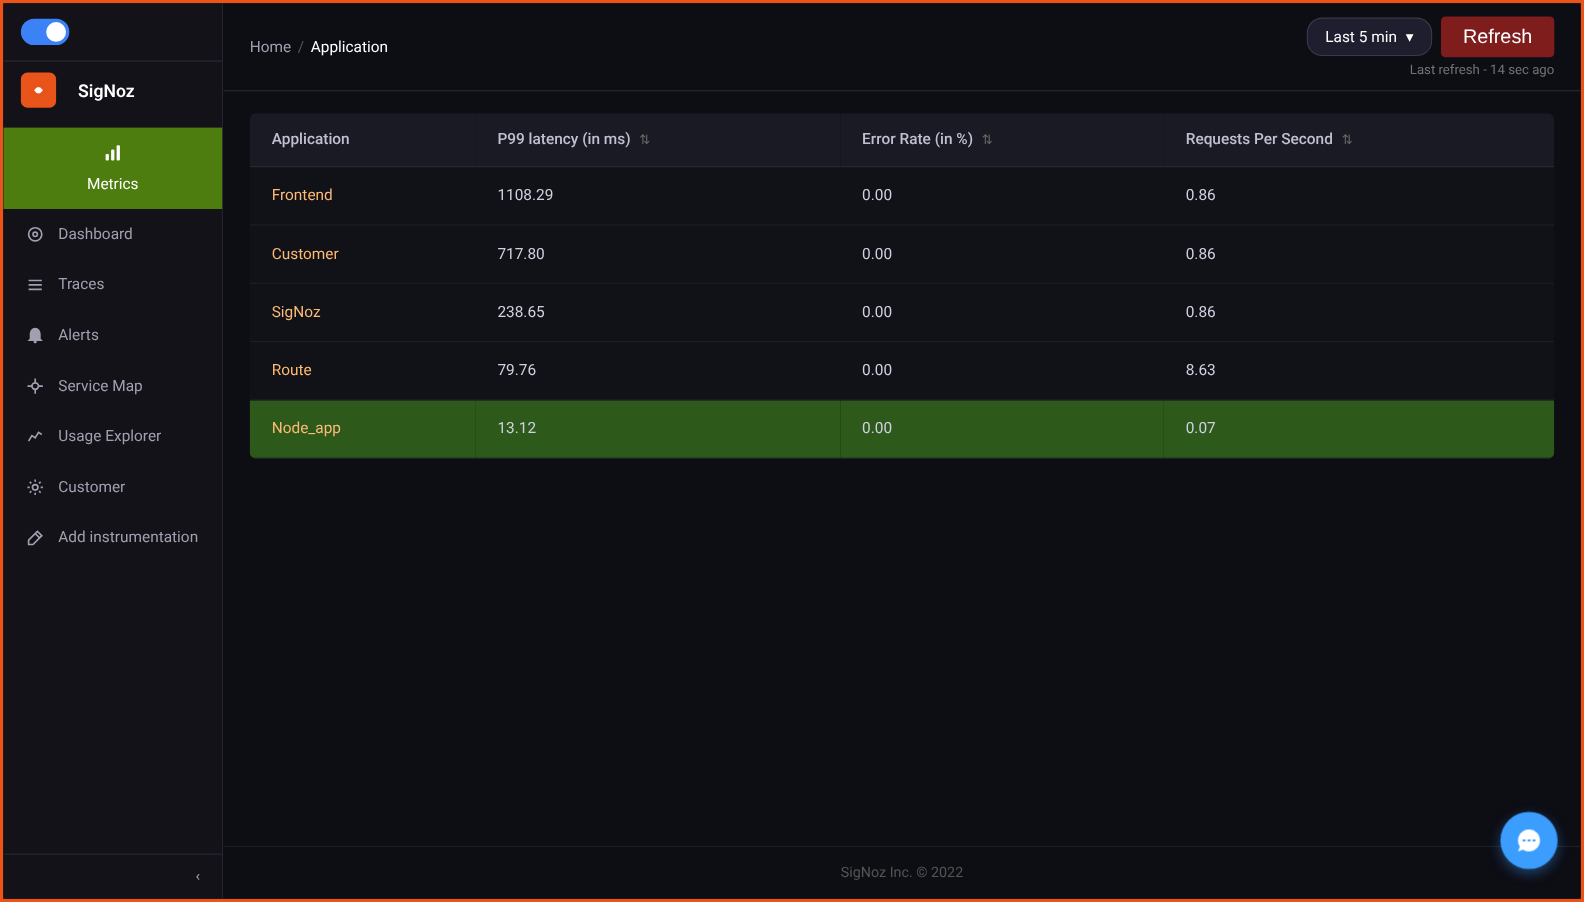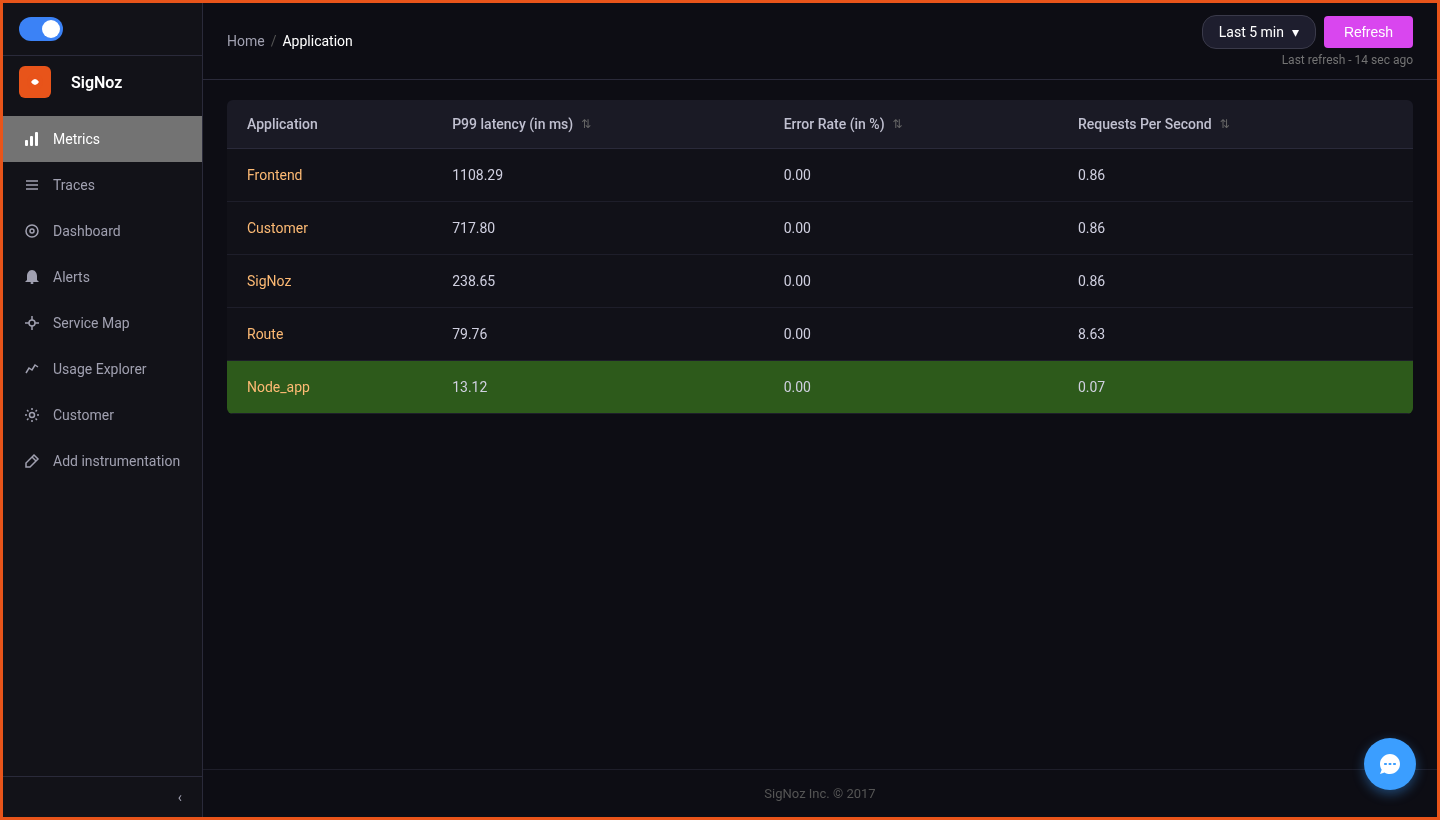--- a/index.html
+++ b/index.html
@@ -95,22 +95,23 @@
       align-items: center;
       gap: 12px;
       padding: 14px 20px;
       color: #a0a0b0;
       font-size: 14px;
       cursor: pointer;
       transition: background 0.15s;
     }
 
     .nav-item.active {
-      background: #737373;
+      background: #4d7c0f;
       color: #fff;
+      flex-direction: column;
     }
 
     .nav-icon {
       width: 18px;
       height: 18px;
       display: flex;
       align-items: center;
       justify-content: center;
       font-size: 16px;
       flex-shrink: 0;
@@ -184,26 +185,26 @@
       padding: 8px 16px;
       border-radius: 14px;
       font-size: 14px;
       cursor: pointer;
       display: flex;
       align-items: center;
       gap: 8px;
     }
 
     .refresh-btn {
-      background: #d946ef;
+      background: #7f1d1d;
       color: #fff;
       border: none;
       padding: 8px 20px;
       border-radius: 4px;
-      font-size: 14px;
+      font-size: 18px;
       cursor: pointer;
       font-weight: 500;
     }
 
     .last-refresh {
       color: #737373;
       font-size: 12px;
     }
 
     
@@ -319,37 +320,37 @@
           <rect x="1" y="9" width="3" height="6" rx="1"></rect>
           <rect x="6" y="5" width="3" height="10" rx="1"></rect>
           <rect x="11" y="1" width="3" height="14" rx="1"></rect>
         </svg>
       </span>
       <span>Metrics</span>
     </div>
 
     <div class="nav-item">
       <span class="nav-icon">
+        <svg width="16" height="16" viewBox="0 0 16 16" fill="none" stroke="currentColor" stroke-width="1.5">
+          <circle cx="8" cy="8" r="6"></circle>
+          <circle cx="8" cy="8" r="2"></circle>
+        </svg>
+      </span>
+      <span>Dashboard</span>
+    </div>
+
+    <div class="nav-item">
+      <span class="nav-icon">
         <svg width="16" height="16" viewBox="0 0 16 16" fill="currentColor">
           <line x1="2" y1="4" x2="14" y2="4" stroke="currentColor" stroke-width="1.5"></line>
           <line x1="2" y1="8" x2="14" y2="8" stroke="currentColor" stroke-width="1.5"></line>
           <line x1="2" y1="12" x2="14" y2="12" stroke="currentColor" stroke-width="1.5"></line>
         </svg>
       </span>
       <span>Traces</span>
-    </div>
-
-    <div class="nav-item">
-      <span class="nav-icon">
-        <svg width="16" height="16" viewBox="0 0 16 16" fill="none" stroke="currentColor" stroke-width="1.5">
-          <circle cx="8" cy="8" r="6"></circle>
-          <circle cx="8" cy="8" r="2"></circle>
-        </svg>
-      </span>
-      <span>Dashboard</span>
     </div>
 
     <div class="nav-item">
       <span class="nav-icon">
         <svg width="16" height="16" viewBox="0 0 16 16" fill="currentColor">
           <path d="M8 1 C5 1 3 4 3 7 L3 11 L1 13 L15 13 L13 11 L13 7 C13 4 11 1 8 1Z"></path>
           <rect x="6.5" y="13" width="3" height="2" rx="1"></rect>
         </svg>
       </span>
       <span>Alerts</span>
@@ -490,21 +491,21 @@
       </td>
       <td>13.12</td>
       <td>0.00</td>
       <td>0.07</td>
     </tr>
         </tbody>
     </table>
   </div>
 
   <div class="page-footer">
-    <span>SigNoz Inc. © 2017</span>
+    <span>SigNoz Inc. © 2022</span>
   </div>
 </div>
 
 <div class="chat-btn">
   <svg width="24" height="24" viewBox="0 0 24 24" fill="white">
     <path d="M12 2C6.48 2 2 6.48 2 12C2 14.1 2.62 16.05 3.7 17.68L2 22L6.54 20.39C8.1 21.42 9.98 22 12 22C17.52 22 22 17.52 22 12C22 6.48 17.52 2 12 2ZM8 13H7C6.45 13 6 12.55 6 12C6 11.45 6.45 11 7 11H8C8.55 11 9 11.45 9 12C9 12.55 8.55 13 8 13ZM12.5 13H11.5C10.95 13 10.5 12.55 10.5 12C10.5 11.45 10.95 11 11.5 11H12.5C13.05 11 13.5 11.45 13.5 12C13.5 12.55 13.05 13 12.5 13ZM17 13H16C15.45 13 15 12.55 15 12C15 11.45 15.45 11 16 11H17C17.55 11 18 11.45 18 12C18 12.55 17.55 13 17 13Z"></path>
   </svg>
 </div>
 
 </body></html>

